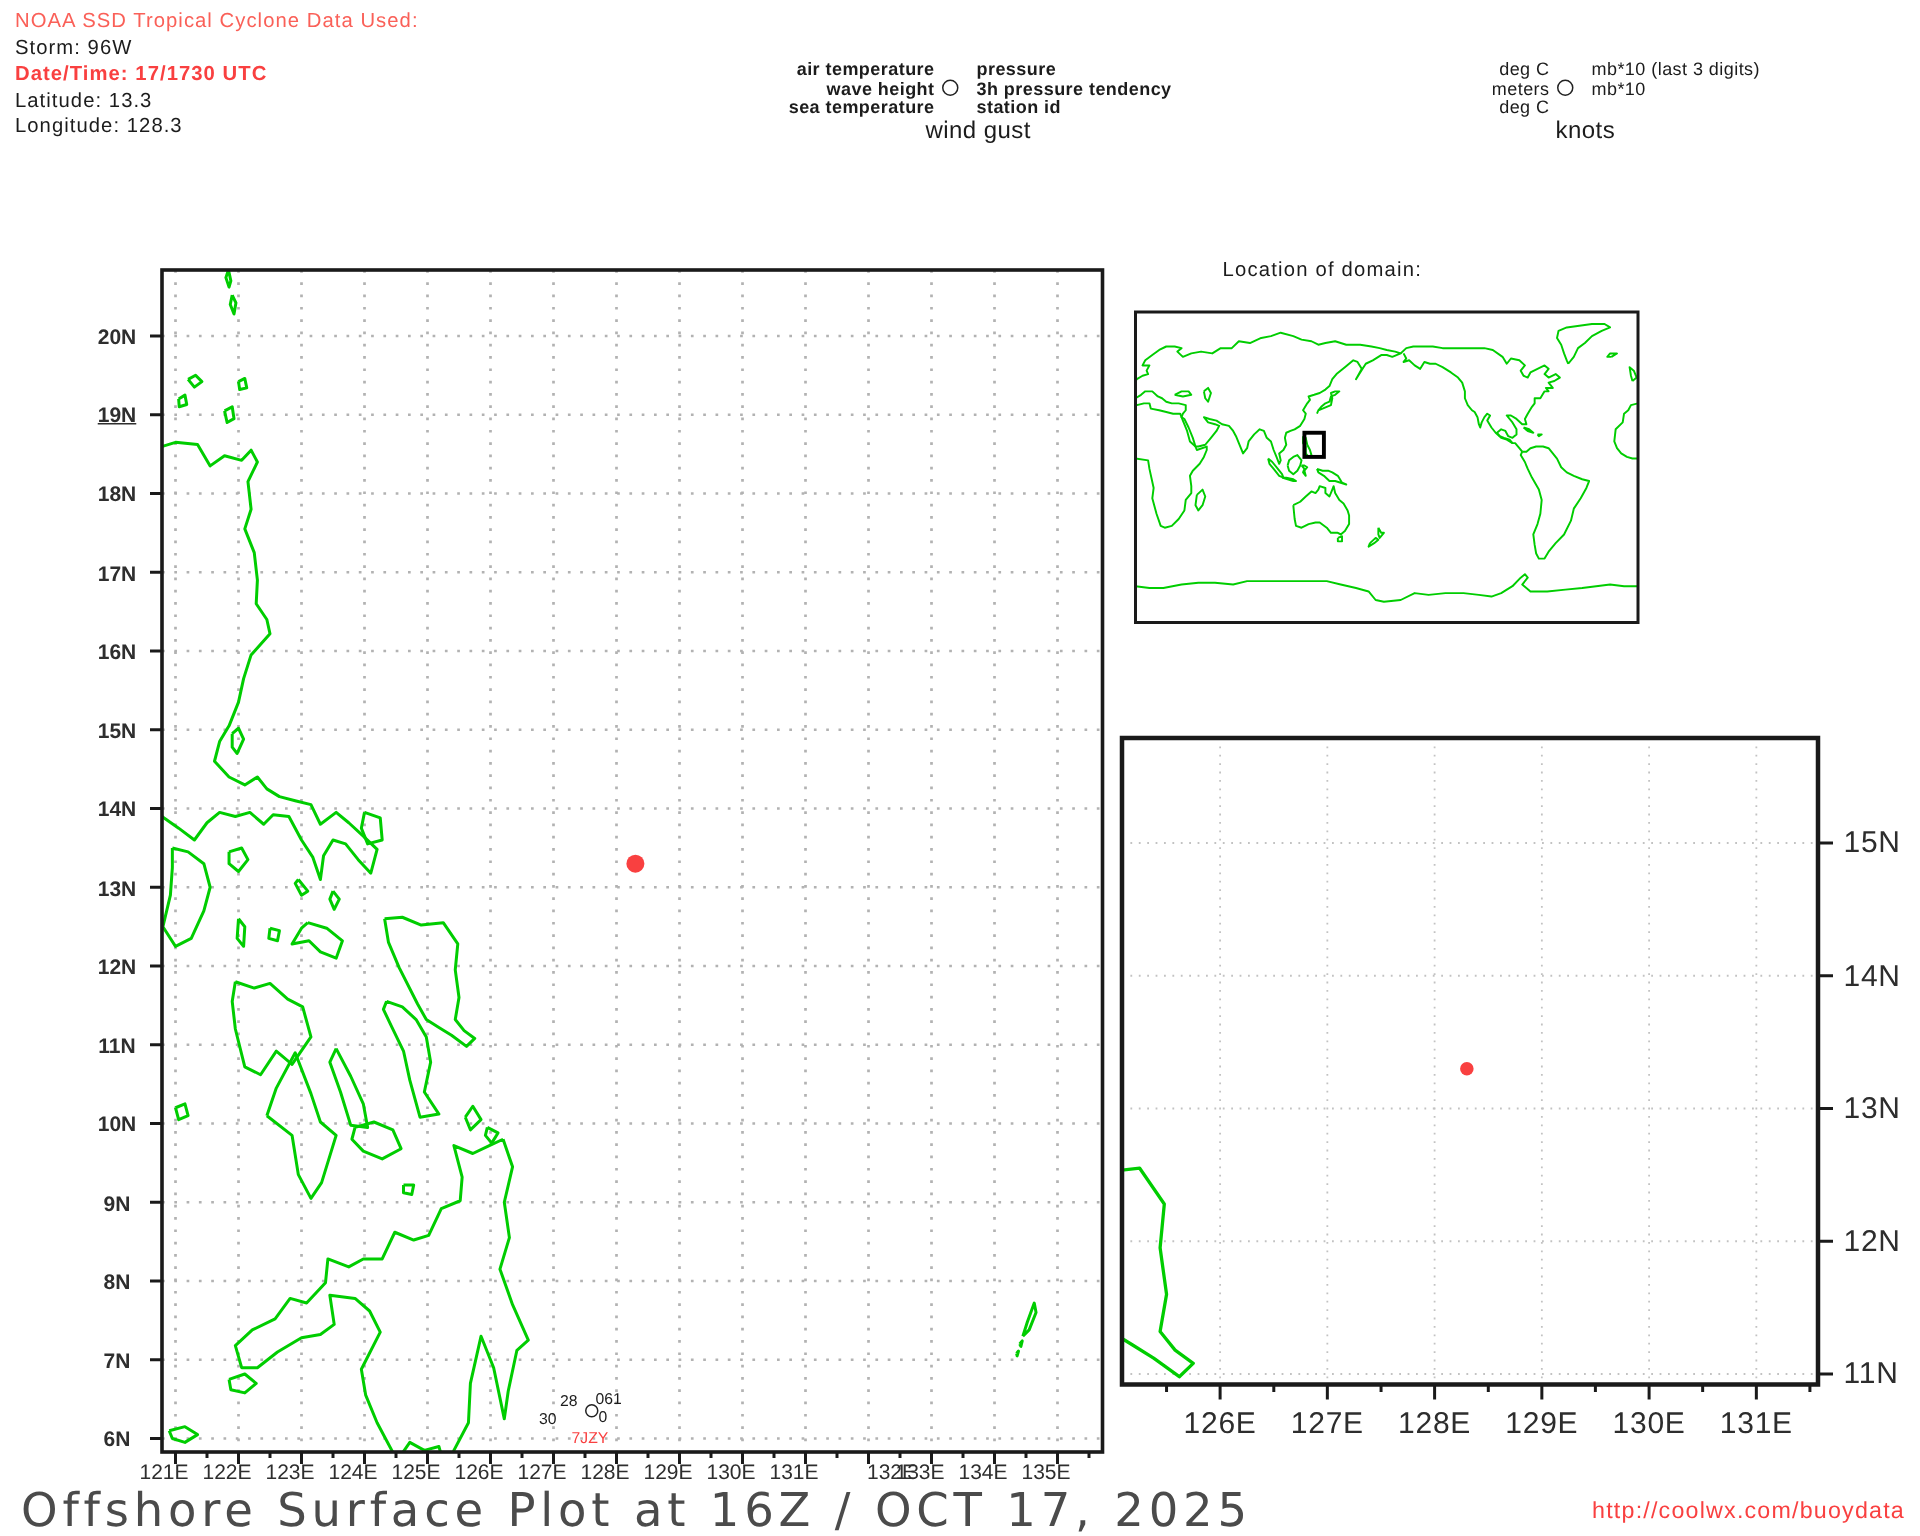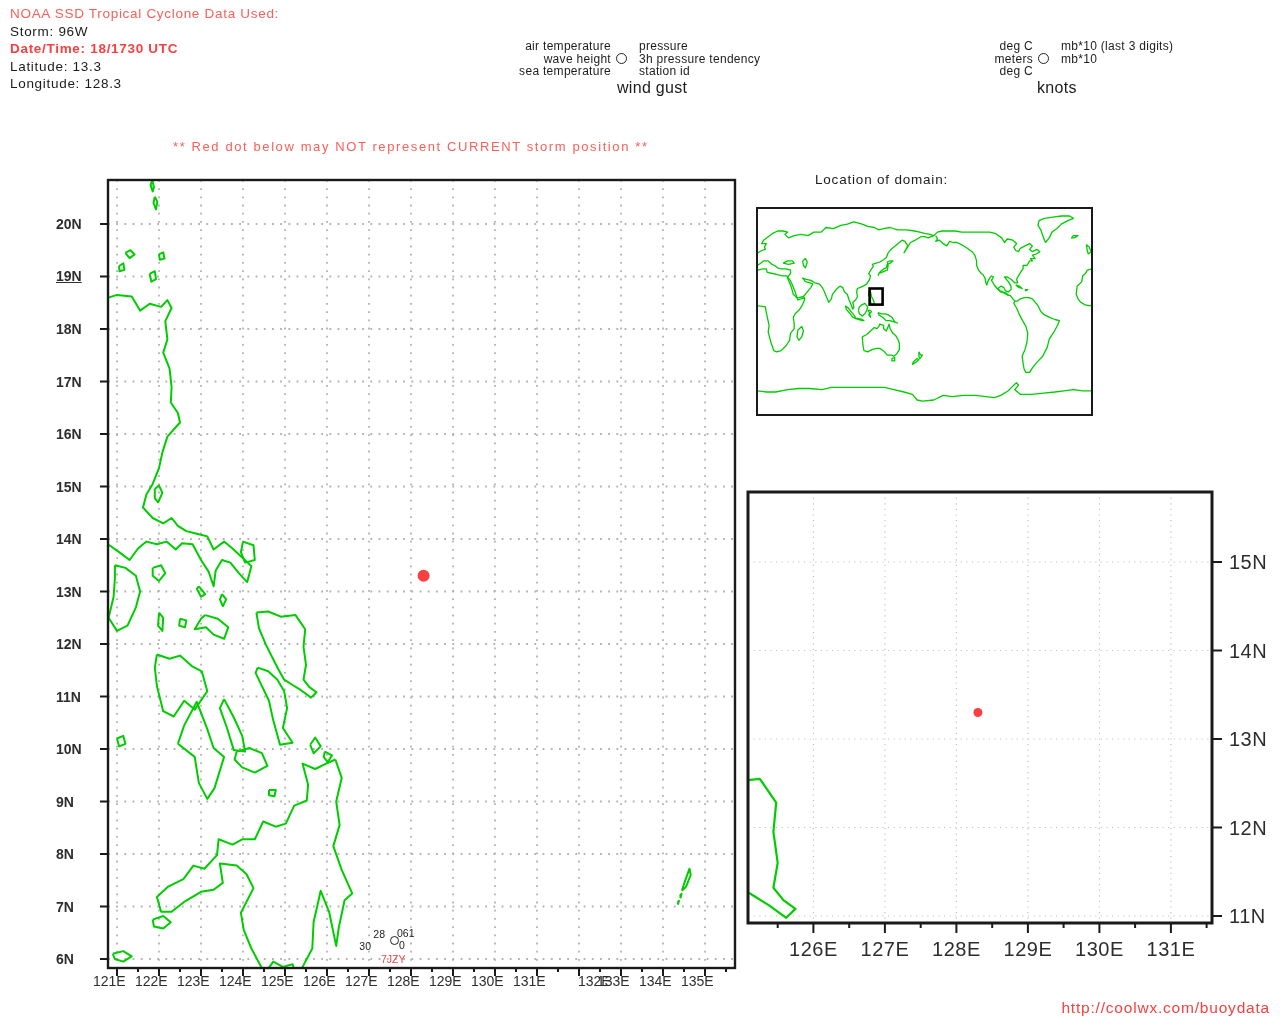--- a/index.html
+++ b/index.html
@@ -31,21 +31,21 @@
 
   
   .insettitle{left:815px;top:172px;font-size:13.5px;letter-spacing:.8px;color:#1c1c1c;}
 
   
   .mapbox{position:absolute;}
   .mapbox svg{overflow:visible;display:block;}
 
   
   .axlab{position:absolute;font-size:14px;font-weight:400;color:#2e2e2e;}
-  .aylab{position:absolute;font-size:14px;font-weight:600;color:#2e2e2e;text-align:left;}
+  .aylab{position:absolute;font-size:14px;font-weight:600;color:#2e2e2e;text-align:center;}
   .axlab2{position:absolute;font-size:20px;font-weight:500;color:#2d2d2d;text-align:center;letter-spacing:.5px;}
   .aylab2{position:absolute;font-size:20px;font-weight:500;color:#2d2d2d;text-align:left;letter-spacing:.5px;}
 
   
   .station{position:absolute;width:0;height:0;}
   .st{position:absolute;font-size:10.5px;color:#1c1c1c;white-space:nowrap;}
   .st.ul{right:10px;top:-13px;}
   .st.ur{left:2px;top:-14px;}
   .st.ll{right:24px;top:-1px;}
   .st.lr{left:4px;top:-2px;}
@@ -59,27 +59,27 @@
   .purl{right:10px;top:999px;font-size:15.5px;letter-spacing:.8px;color:var(--red);}
 </style>
 </head>
 <body>
 
 <div id="canvas">
 
   <div class="abs info">
     <div class="red nowrap">NOAA SSD Tropical Cyclone Data Used:</div>
     <div class="nowrap">Storm: 96W</div>
-    <div class="boldred nowrap">Date/Time: 18/1730 UTC</div>
+    <div class="boldred nowrap">Date/Time: 17/1730 UTC</div>
     <div class="nowrap">Latitude: 13.3</div>
     <div class="nowrap">Longitude: 128.3</div>
   </div>
 
 
-  <div class="abs legend" style="left:506px;top:40px;grid-template-columns:105px 18px auto;">
+  <div class="abs legend" style="left:518px;top:40px;grid-template-columns:105px 18px auto;font-weight:bold;">
     <div class="lcol r">
       <span>air temperature</span>
       <span>wave height</span>
       <span>sea temperature</span>
     </div>
     <div class="lmid">
         <span class="circ"></span>
       </div>
     <div class="lcol l">
       <span>pressure</span>
@@ -99,21 +99,20 @@
         <span class="circ"></span>
       </div>
     <div class="lcol l">
       <span>mb*10 (last 3 digits)</span>
       <span>mb*10</span>
       <span></span>
     </div>
   </div>
   <div class="abs lgbelow nowrap" style="left:1037px;top:79px;">knots</div>
 
-  <div class="abs warning nowrap">** Red dot below may NOT represent CURRENT storm position **</div>
 
   <div id="mainmap" class="mapbox" style="left:108px;top:180px;width:627px;height:788px;">
       <svg width="627" height="788">
       <defs>
           <clipPath id="clipMain">
             <rect x="0" y="0" width="627" height="788"></rect>
           </clipPath>
         </defs>
       <g clip-path="url(#clipMain)" stroke="#b2b2b2" stroke-width="1.8" stroke-dasharray="1.8 6.4">
           <line x1="9.0" y1="0" x2="9.0" y2="788"></line>
@@ -355,20 +354,21 @@
           <line x1="464" y1="335.5" x2="474" y2="335.5"></line>
           <line x1="464" y1="247.0" x2="474" y2="247.0"></line>
           <line x1="464" y1="158.5" x2="474" y2="158.5"></line>
           <line x1="464" y1="70.0" x2="474" y2="70.0"></line>
         </g>
       <rect x="0" y="0" width="464" height="431" fill="none" stroke="#1a1a1a" stroke-width="3"></rect>
       <circle cx="229.9" cy="220.5" r="4.5" fill="#f94040"></circle>
     </svg>
     </div>
 
+  <div class="abs ptitle nowrap">Offshore Surface Plot at 16Z / OCT 17, 2025</div>
   <div class="abs purl nowrap">http://coolwx.com/buoydata</div>
 
 <div class="axlab" style="left: 92.9883px; top: 973px; width: 48px;">121E</div>
     <div class="axlab" style="left: 134.99px; top: 973px; width: 48px;">122E</div>
     <div class="axlab" style="left: 176.992px; top: 973px; width: 48px;">123E</div>
     <div class="axlab" style="left: 218.993px; top: 973px; width: 48px;">124E</div>
     <div class="axlab" style="left: 260.995px; top: 973px; width: 48px;">125E</div>
     <div class="axlab" style="left: 302.996px; top: 973px; width: 48px;">126E</div>
     <div class="axlab" style="left: 344.998px; top: 973px; width: 48px;">127E</div>
     <div class="axlab" style="left: 387px; top: 973px; width: 48px;">128E</div>

